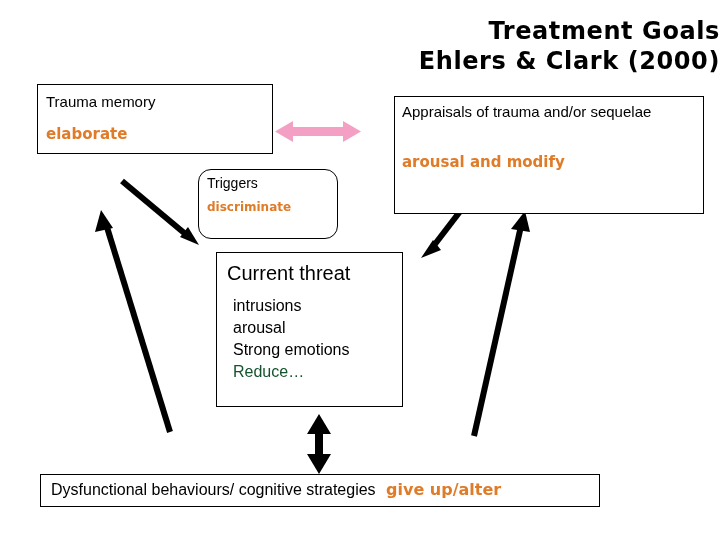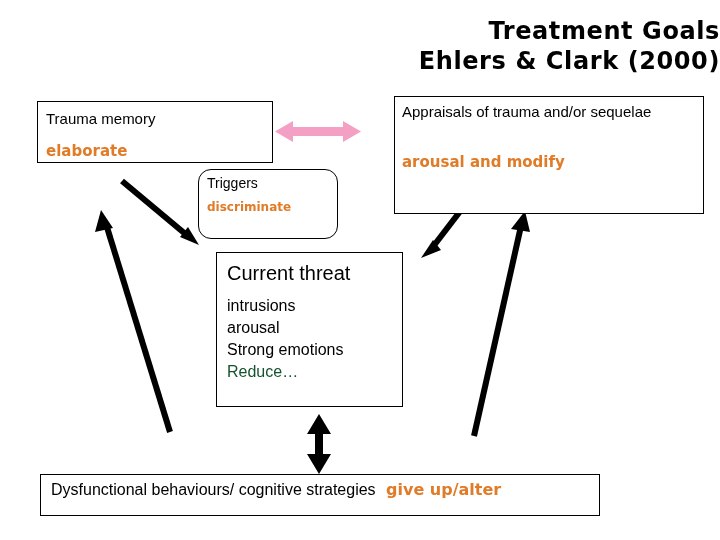--- a/index.html
+++ b/index.html
@@ -51,50 +51,50 @@
   .accent {
     font-family: "DejaVu Sans", sans-serif;
     font-weight: bold;
     font-size: 15px;
     line-height: 19px;
     color: #e07b28;
     white-space: nowrap;
   }
 
   
-  #box-trauma { left: 37px; top: 101px; width: 236px; height: 62px; }
+  #box-trauma { left: 37px; top: 84px; width: 236px; height: 70px; }
   #box-trauma .plain  { position: absolute; left: 8px;  top: 7px;  }
   #box-trauma .accent { position: absolute; left: 8px;  top: 40px; }
 
   
   #box-appraisals { left: 394px; top: 96px; width: 310px; height: 118px; }
   #box-appraisals .plain  { position: absolute; left: 7px; top: 5px; white-space: normal; width: 280px; }
   #box-appraisals .accent { position: absolute; left: 7px; top: 56px; }
 
   
   #box-triggers { left: 198px; top: 169px; width: 140px; height: 70px; border-radius: 13px; }
   #box-triggers .plain  { position: absolute; left: 8px; top: 4px;  font-size: 14px; }
   #box-triggers .accent { position: absolute; left: 8px; top: 28px; font-size: 12px; }
 
   
   #box-threat { left: 216px; top: 252px; width: 187px; height: 155px; }
   #box-threat .headline {
     position: absolute; left: 10px; top: 8px;
     font-family: "Liberation Sans", sans-serif;
     font-size: 20px; line-height: 24px; color: #000000; white-space: nowrap;
   }
-  #box-threat .lines { position: absolute; left: 10px; top: 42px; }
+  #box-threat .lines { position: absolute; left: 16px; top: 42px; }
   #box-threat .lines div {
     font-family: "Liberation Sans", sans-serif;
     font-size: 16px; line-height: 22px; color: #000000; white-space: nowrap;
   }
   #box-threat .lines div.orange { color: #14532d; }
 
   
-  #box-bottom { left: 40px; top: 474px; width: 560px; height: 42px; text-align: right; }
+  #box-bottom { left: 40px; top: 474px; width: 560px; height: 33px; text-align: right; }
   #box-bottom .row {
     position: absolute; left: 10px; top: 5px;
     white-space: nowrap;
   }
   #box-bottom .row .plain  { font-size: 16px; display: inline; }
   #box-bottom .row .accent { font-size: 16px; display: inline; margin-left: 6px; }
 
   
   #arrows {
     position: absolute;

